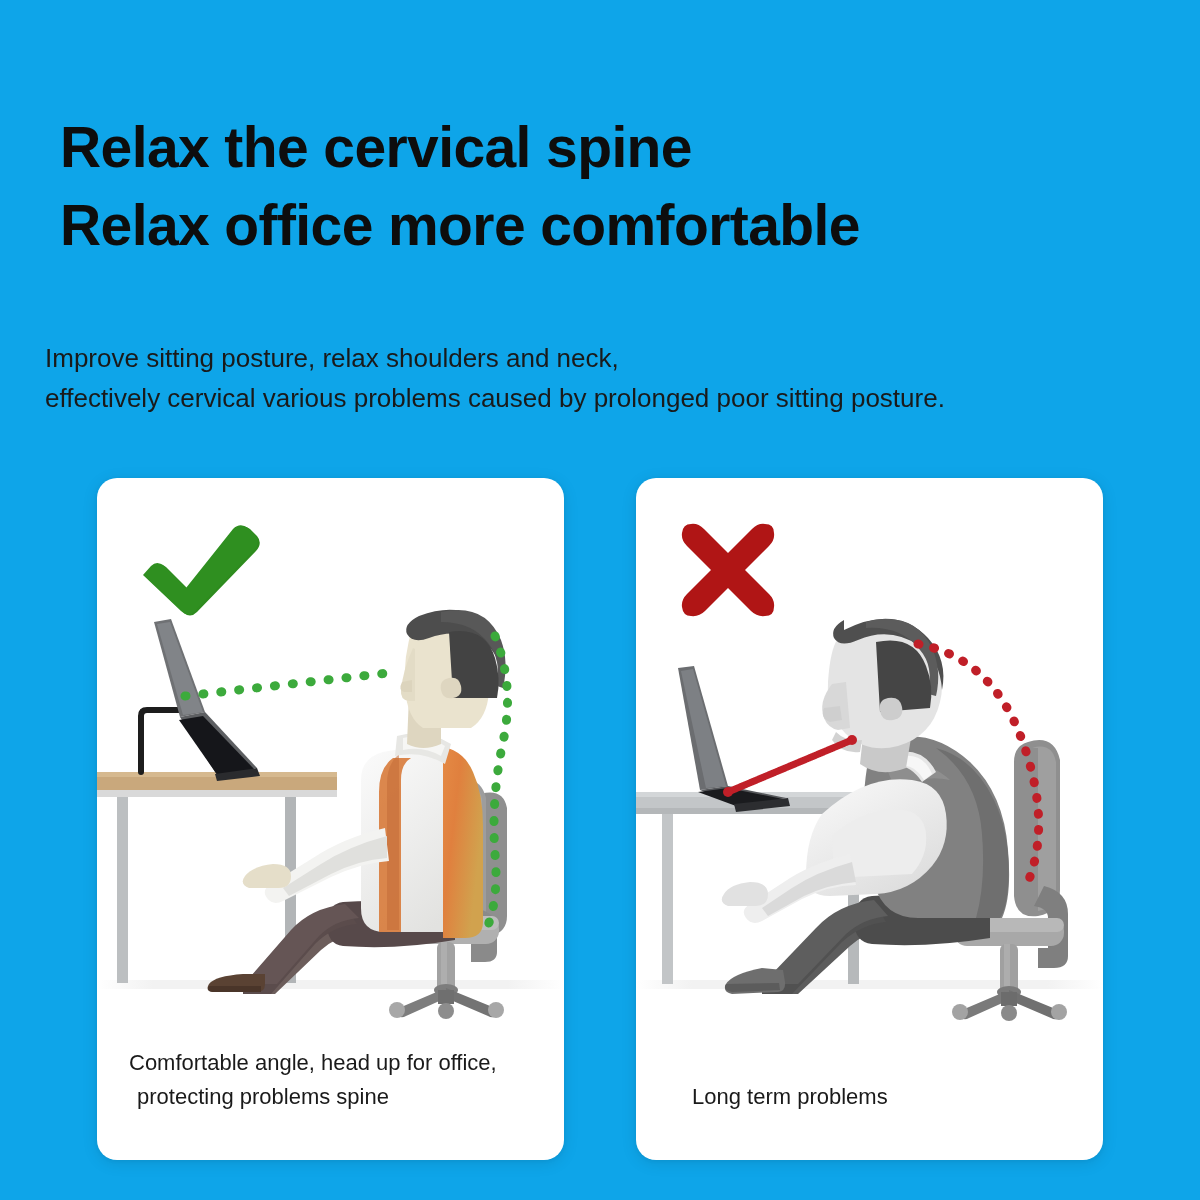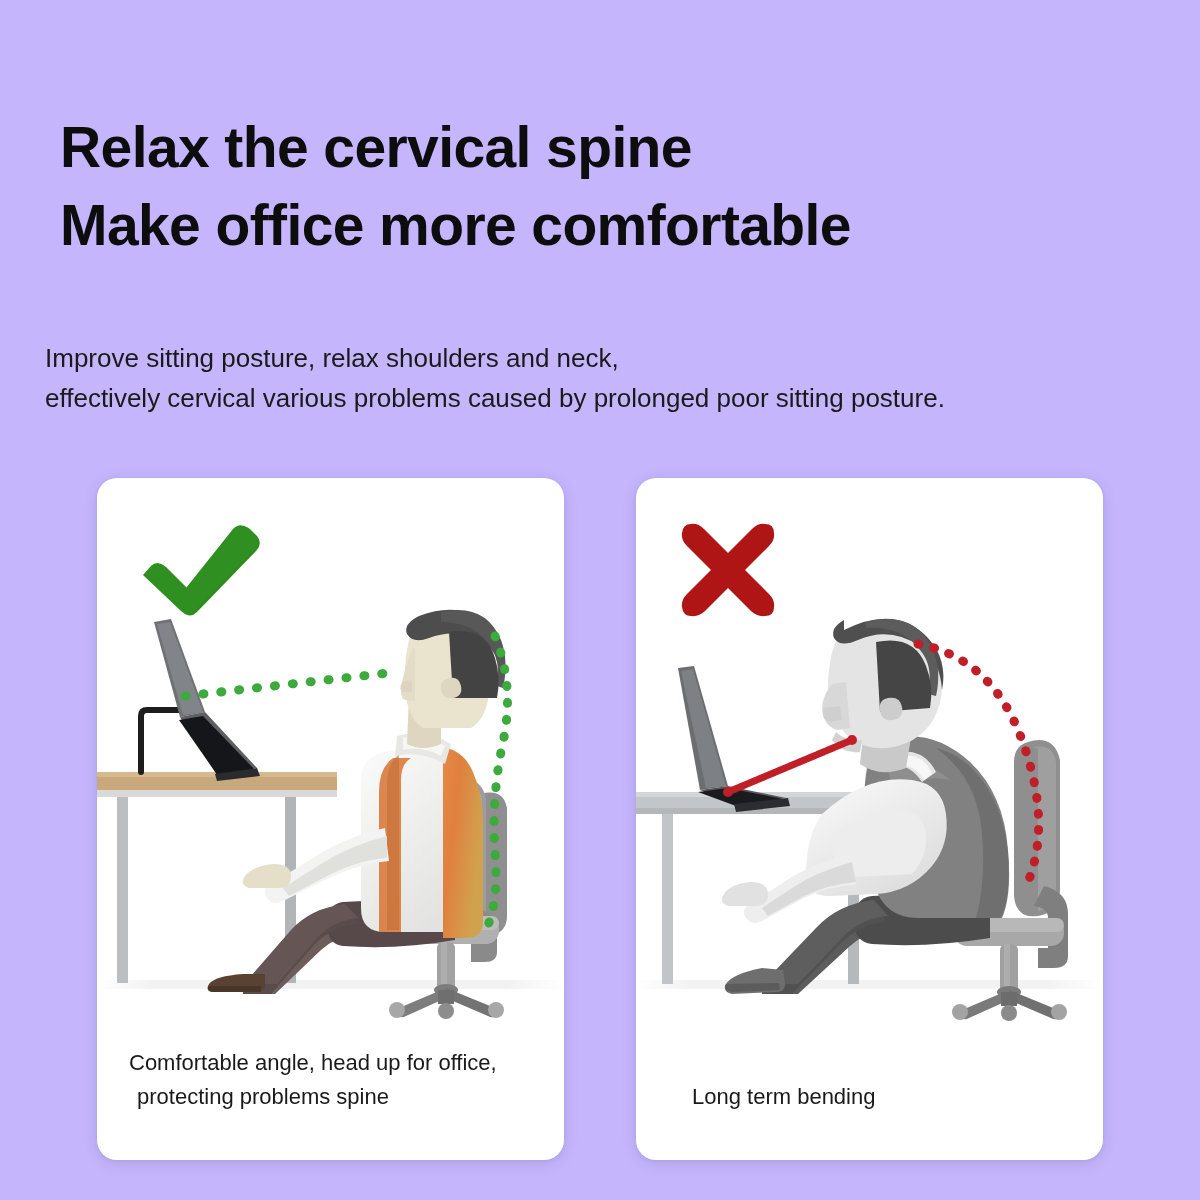--- a/index.html
+++ b/index.html
@@ -13,21 +13,21 @@
     height: 1200px;
     font-family: "Liberation Sans", "DejaVu Sans", sans-serif;
     color: #111111;
     overflow: hidden;
     position: relative;
   }
 
   .page {
     position: absolute;
     inset: 0;
-    background: #c4b5fd;
+    background: #0ea5e9;
   }
 
   
   .headline {
     position: absolute;
     left: 60px;
     top: 108px;
     width: 1080px;
   }
   .headline-line {
@@ -113,21 +113,21 @@
   .cap-left .caption-line:nth-child(2) { padding-left: 10px; }
   .cap-right .caption-line { padding-left: 26px; }
 </style>
 </head>
 <body>
 
 <div class="page">
 
   <div class="headline">
     <span class="headline-line">Relax the cervical spine</span>
-    <span class="headline-line">Make office more comfortable</span>
+    <span class="headline-line">Relax office more comfortable</span>
   </div>
 
   <div class="subtitle">
     <span class="subtitle-line">Improve sitting posture, relax shoulders and neck,</span>
     <span class="subtitle-line">effectively cervical various problems caused by prolonged poor sitting posture.</span>
   </div>
 
   <div class="cards">
 
     <div class="card card-left">
@@ -373,18 +373,18 @@
             <circle cx="216" cy="154" r="5" fill="#c01f28"></circle>
           </g>
 
           <g>
             <path d="M282 58 q74 14 104 96 q30 82 6 142" stroke="#c01f28" stroke-width="9" stroke-dasharray="1 15" stroke-linecap="round" fill="none"></path>
           </g>
         </svg>
       </div>
 
       <div class="caption cap-right">
-        <span class="caption-line">Long term bending</span>
+        <span class="caption-line">Long term problems</span>
       </div>
     </div>
 
   </div>
 </div>
 
 </body></html>

